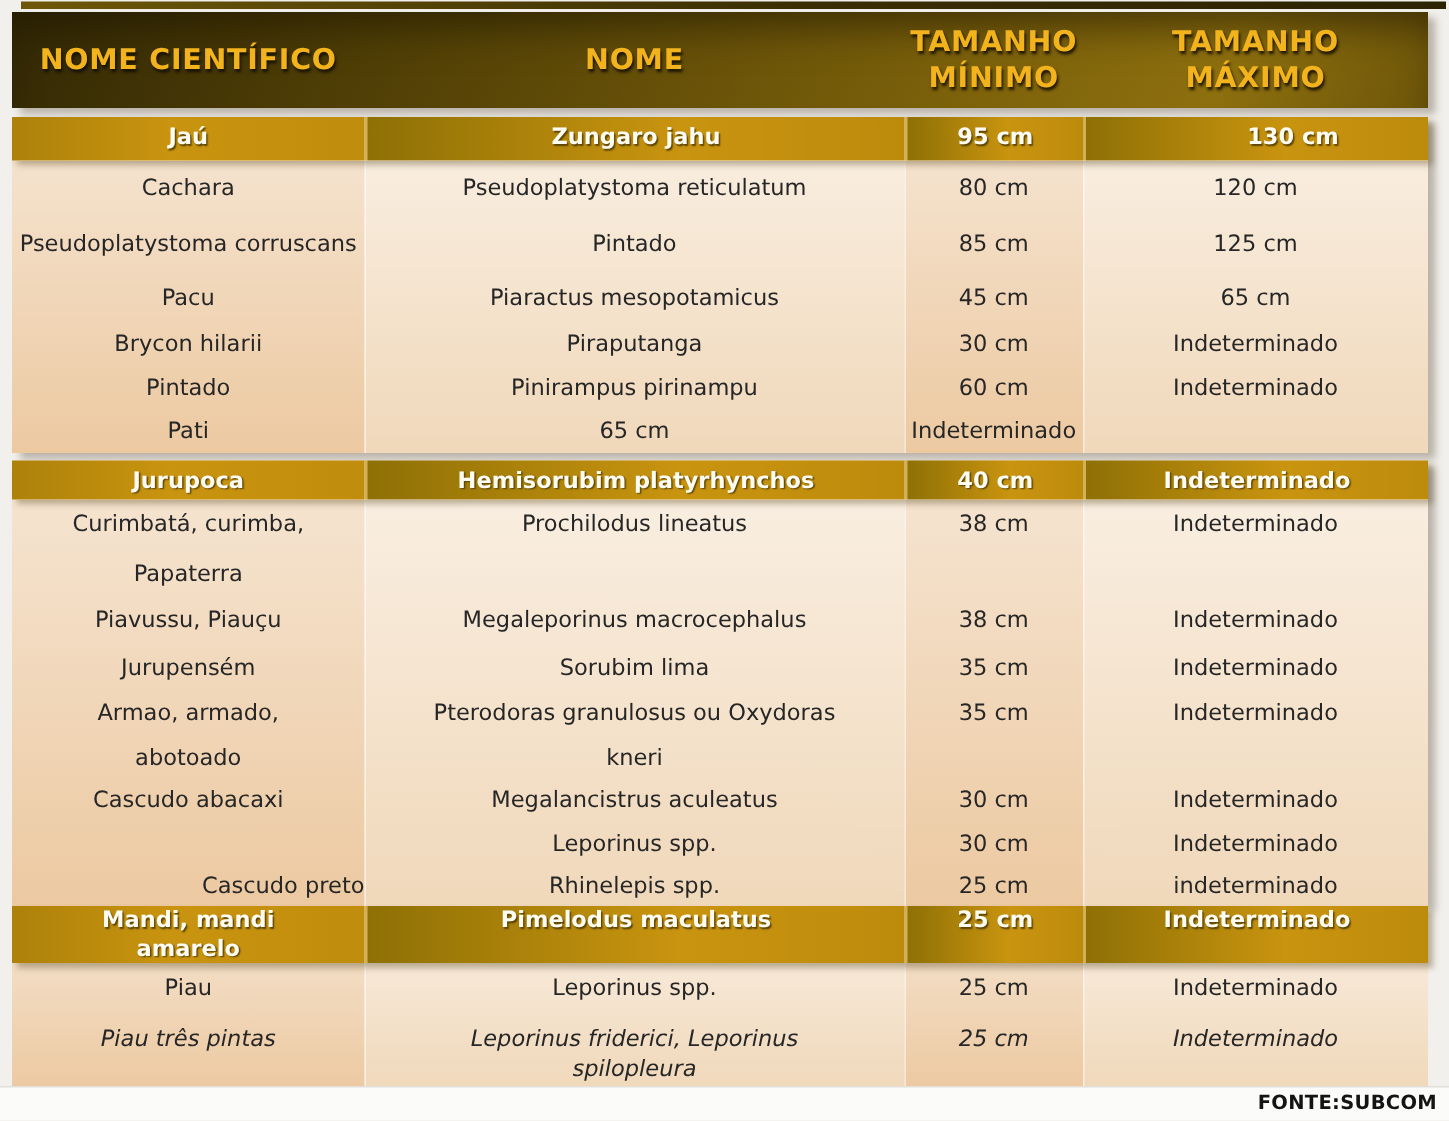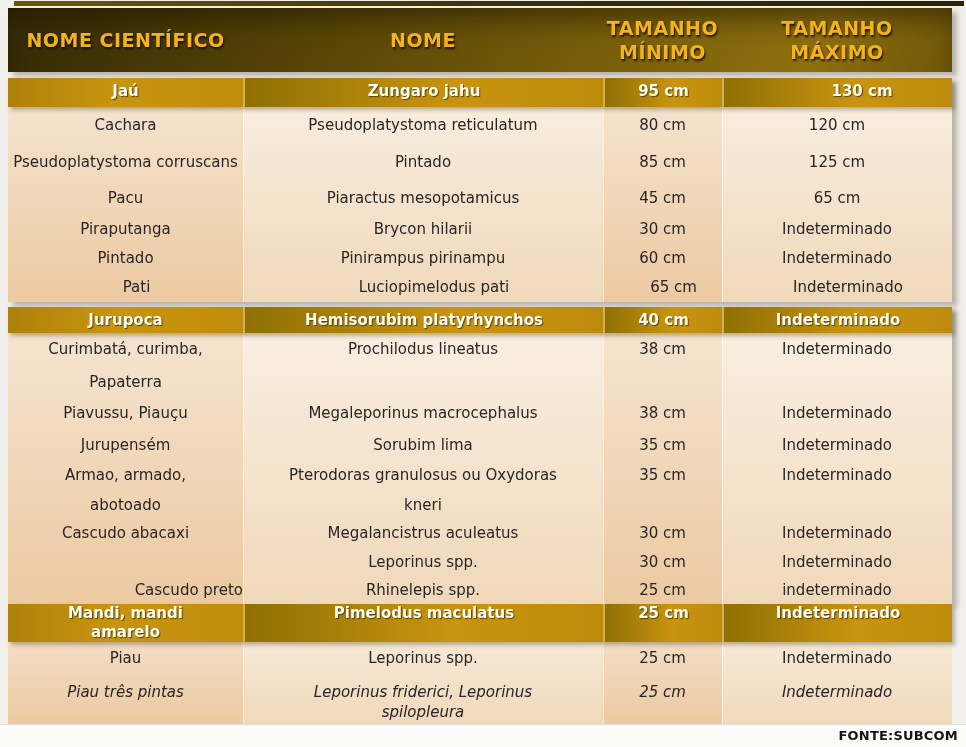--- a/index.html
+++ b/index.html
@@ -98,34 +98,33 @@
         <div class="cell" style="line-height: 37px;">85 cm</div>
         <div class="cell" style="line-height: 37px;">125 cm</div>
       </div>
       <div class="row" style="height: 34px;">
         <div class="cell" style="line-height: 34px;">Pacu</div>
         <div class="cell" style="line-height: 34px;">Piaractus mesopotamicus</div>
         <div class="cell" style="line-height: 34px;">45 cm</div>
         <div class="cell" style="line-height: 34px;">65 cm</div>
       </div>
       <div class="row" style="height: 29px;">
+        <div class="cell" style="line-height: 29px;">Brycon hilarii</div>
         <div class="cell" style="line-height: 29px;">Piraputanga</div>
-        <div class="cell" style="line-height: 29px;">Brycon hilarii</div>
         <div class="cell" style="line-height: 29px;">30 cm</div>
         <div class="cell" style="line-height: 29px;">Indeterminado</div>
       </div>
       <div class="row" style="height: 29px;">
         <div class="cell" style="line-height: 29px;">Pintado</div>
         <div class="cell" style="line-height: 29px;">Pinirampus pirinampu</div>
         <div class="cell" style="line-height: 29px;">60 cm</div>
         <div class="cell" style="line-height: 29px;">Indeterminado</div>
       </div>
-      <div class="row" style="height: 29px; padding-left: 11px;">
+      <div class="row" style="height: 29px;">
         <div class="cell" style="line-height: 29px;">Pati</div>
-        <div class="cell" style="line-height: 29px;">Luciopimelodus pati</div>
         <div class="cell" style="line-height: 29px;">65 cm</div>
         <div class="cell" style="line-height: 29px;">Indeterminado</div>
       </div>
     </div>
     <div class="tbl-block section sec-b">
       <div class="stripes">
         <div class="stripe odd"></div>
         <div class="stripe even"></div>
         <div class="stripe odd"></div>
         <div class="stripe even"></div>

